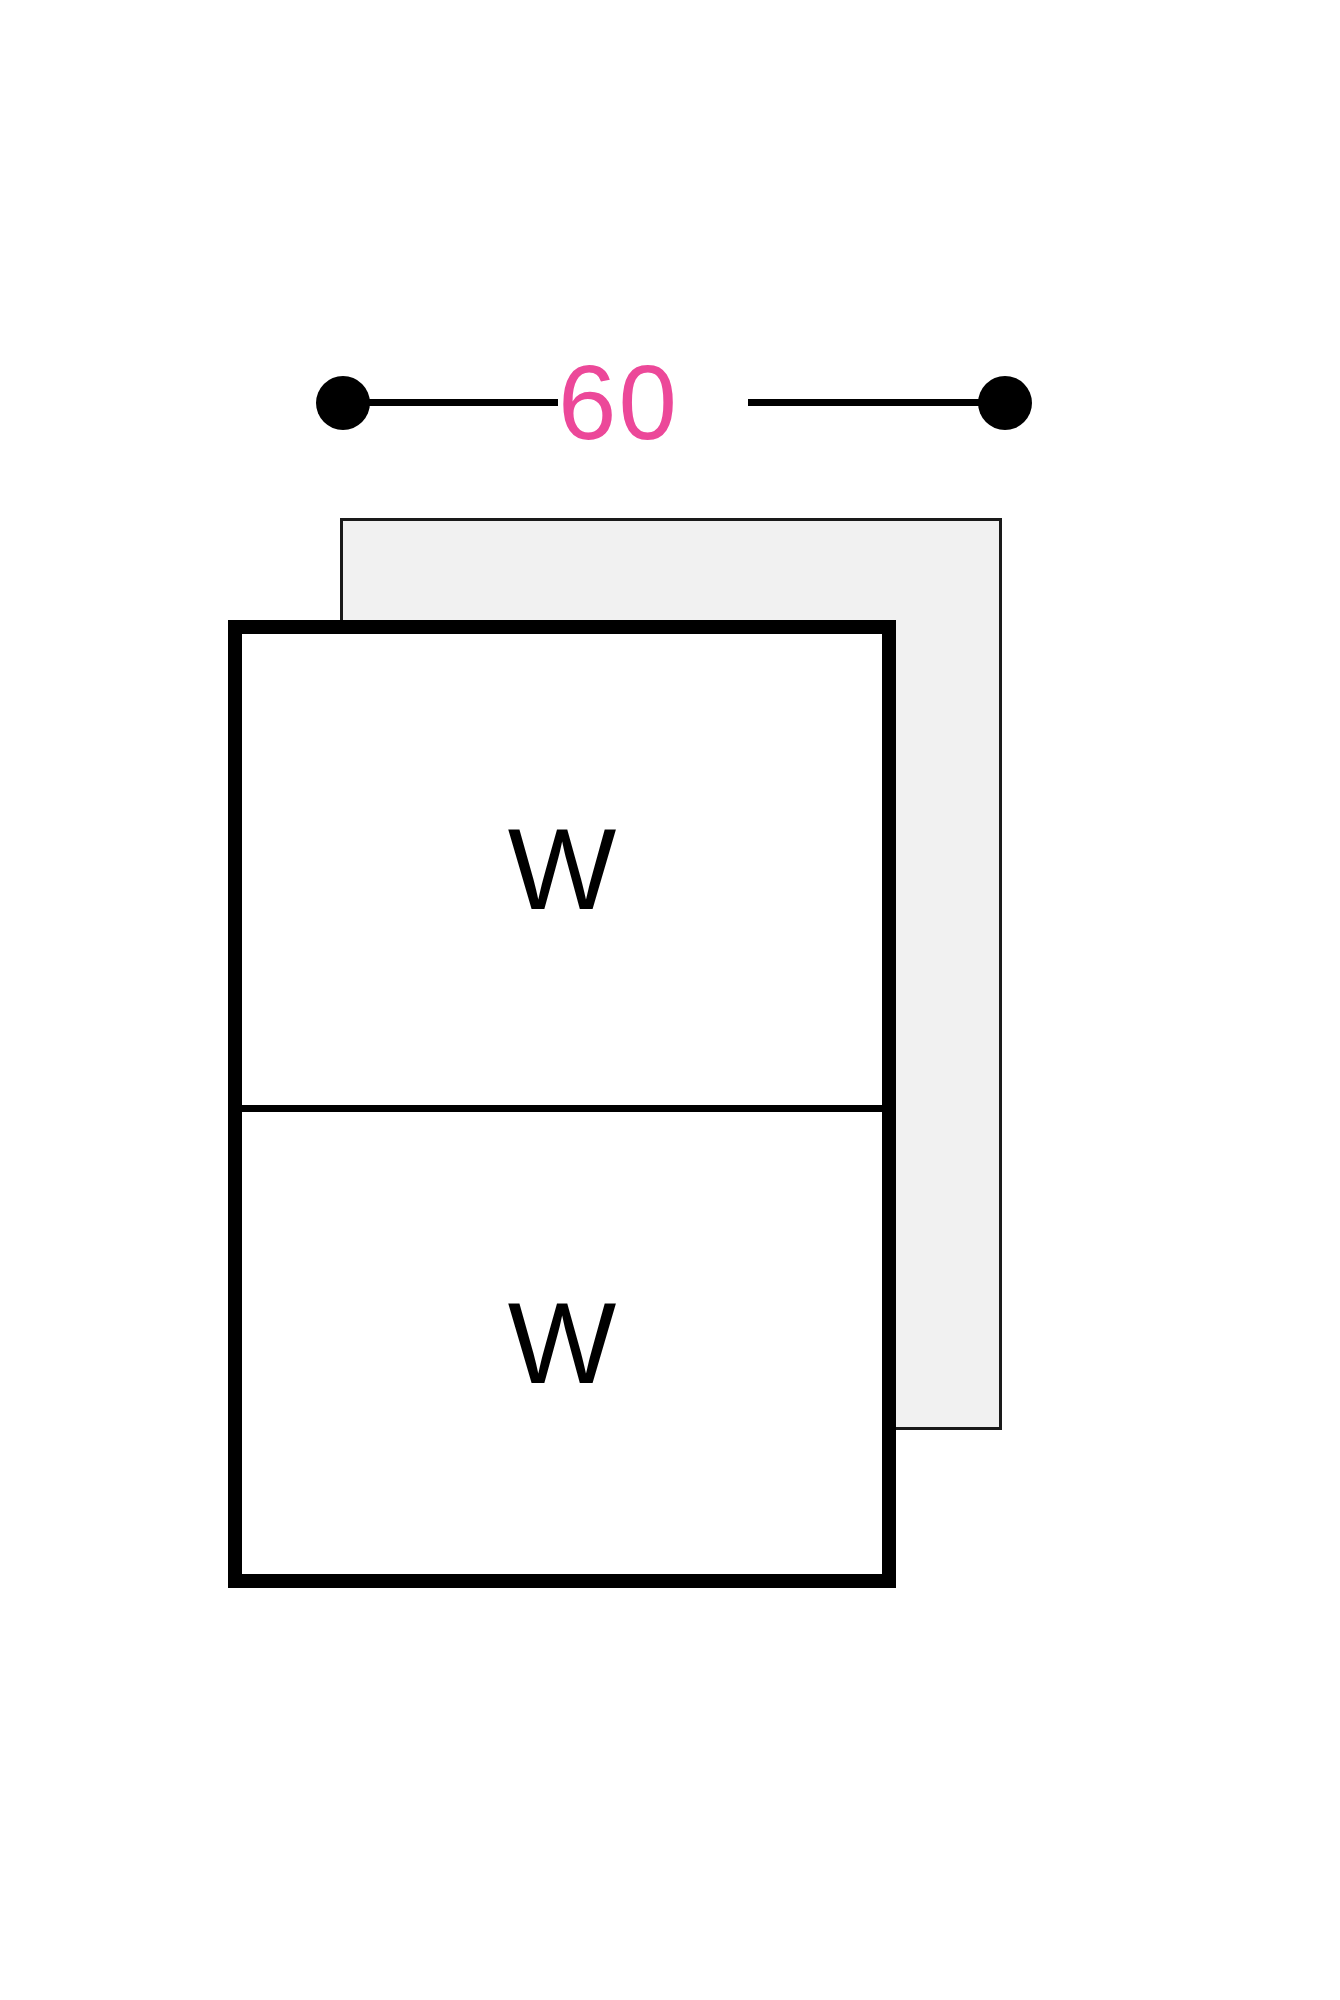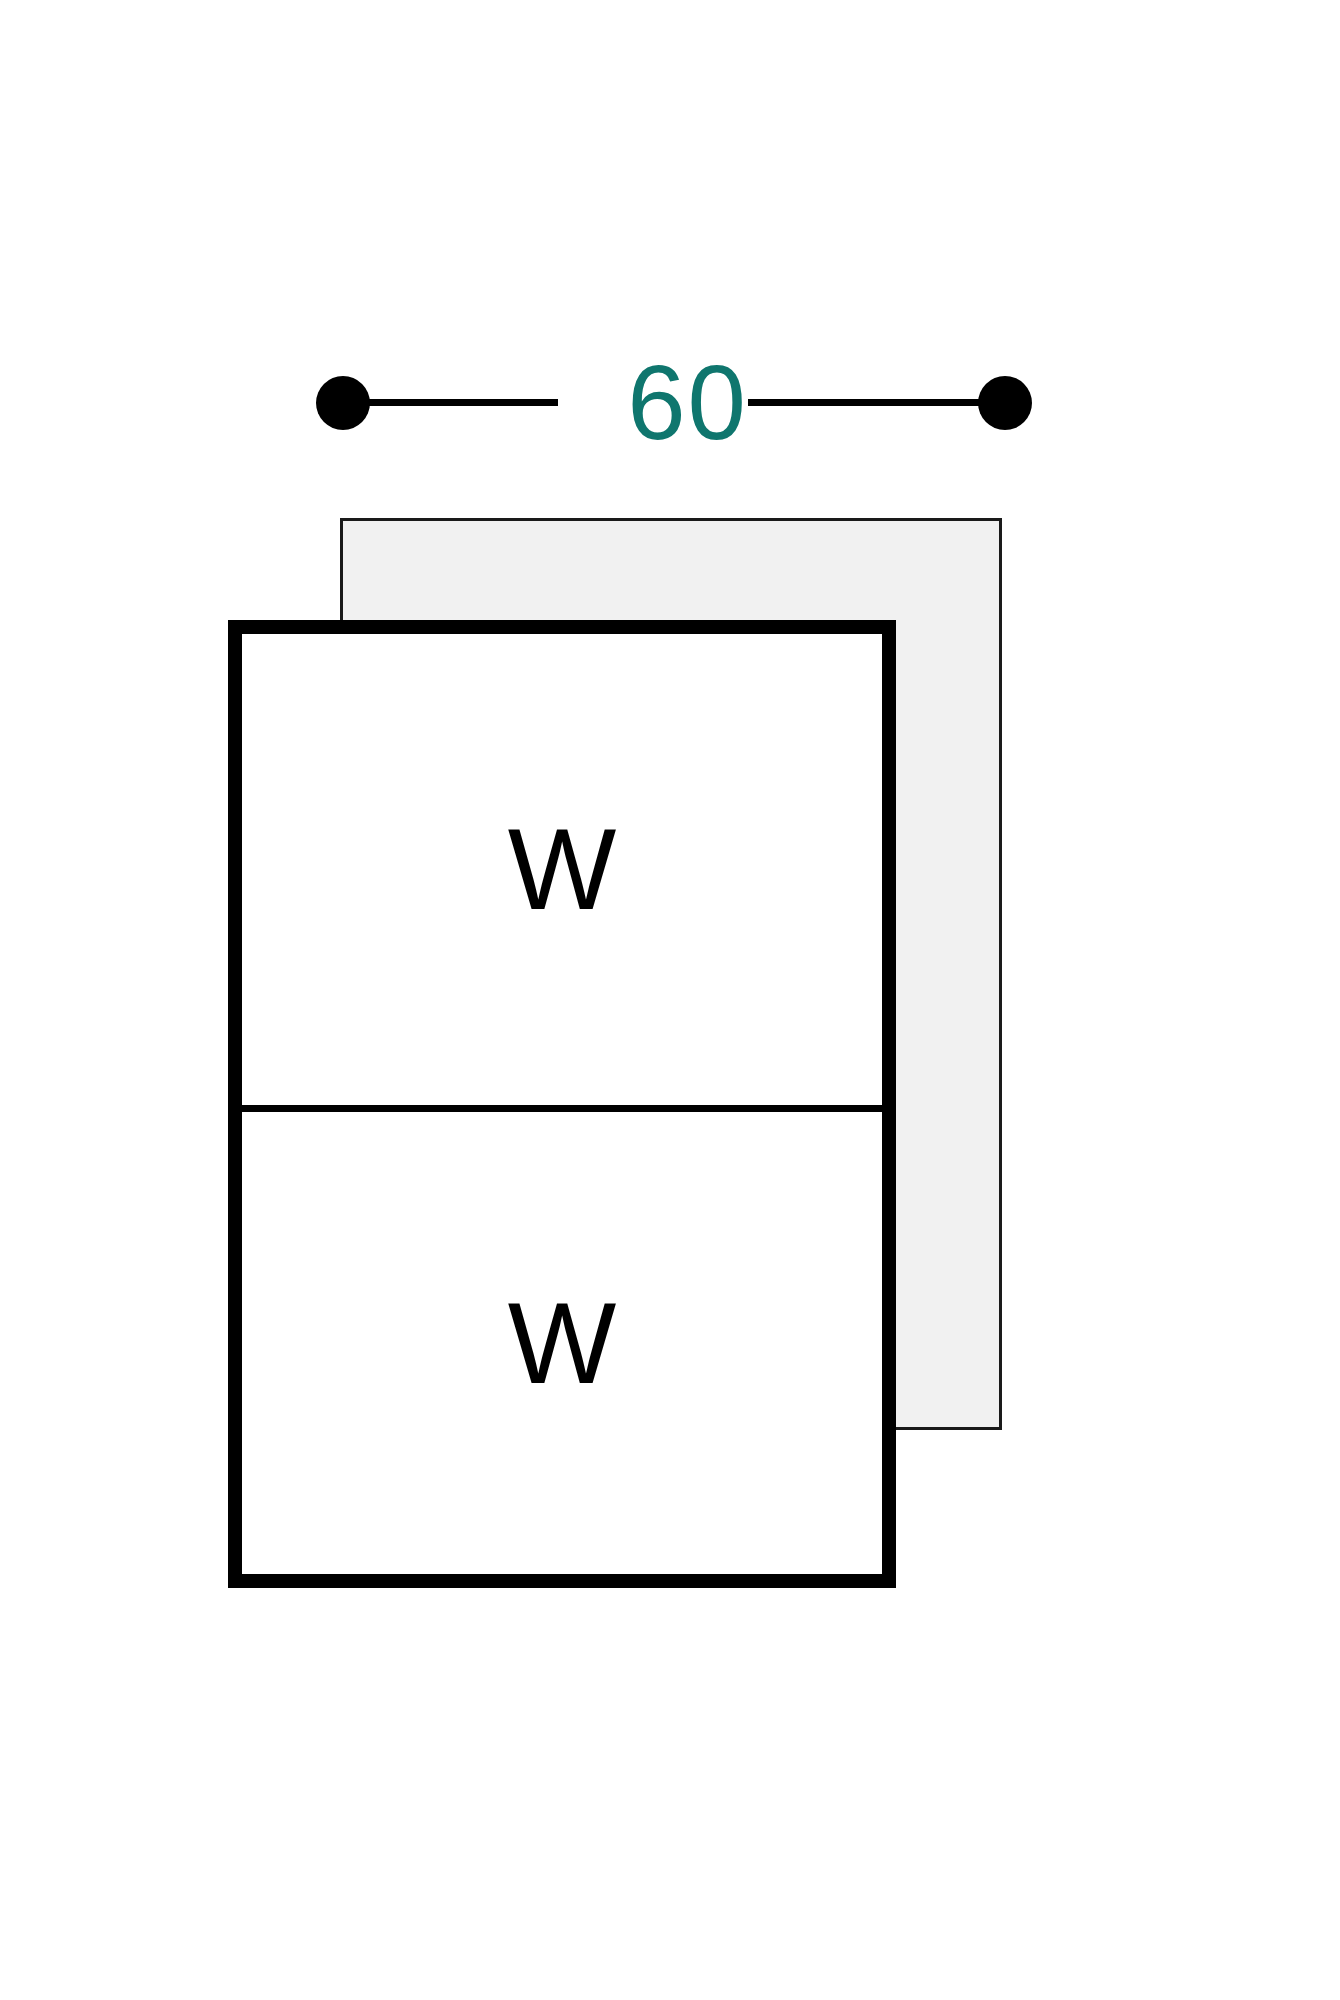--- a/index.html
+++ b/index.html
@@ -35,24 +35,24 @@
   }
   .dim-dot.left  { left: 316px; }
   .dim-dot.right { left: 978px; }
   .dim-label {
     position: absolute;
     left: 558px;
     top: 348px;
     width: 190px;
     height: 110px;
     background: #ffffff;
-    color: #0f766e;
+    color: #ec4899;
     font-size: 105px;
     line-height: 110px;
-    text-align: right;
+    text-align: left;
     letter-spacing: 2px;
   }
 
   
   .back-panel {
     position: absolute;
     left: 340px;
     top: 518px;
     width: 662px;
     height: 912px;

